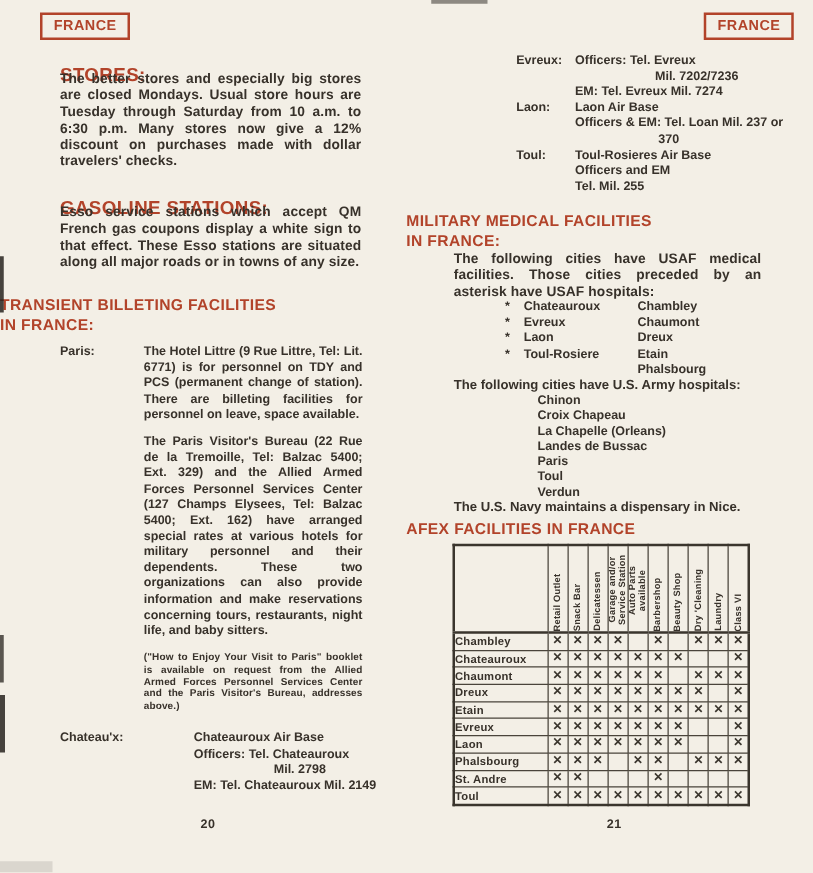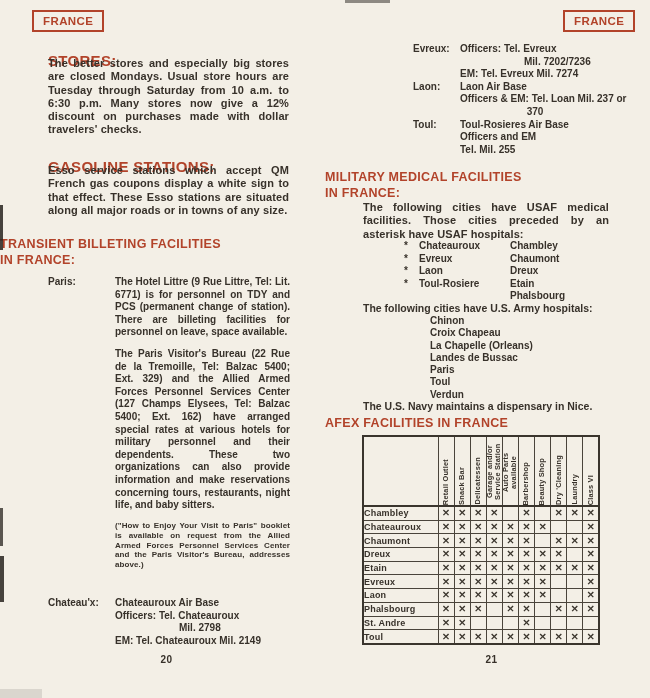--- a/index.html
+++ b/index.html
@@ -37,21 +37,21 @@
     text-align:justify;letter-spacing:.1px;
   }
   .pagenum{
     position:absolute;top:654px;left:4px;width:100%;text-align:center;
     font-size:10px;font-weight:bold;letter-spacing:.5px;
   }
 
   
   .entries{position:absolute;font-size:10px;font-weight:bold;line-height:12.6px;}
   .entry{display:flex;align-items:flex-start;}
-  .billet .entry + .entry{margin-top:27px;}
+  .billet .entry + .entry{margin-top:15px;gap:40px;}
   .entry-label{flex:none;white-space:nowrap;}
   .billet .entry-label{width:67px;}
   .dirlist .entry-label{width:47px;padding-left:48px;}
   .entry-body{flex:1;min-width:0;}
   .entry-par{margin:0 0 9px 0;text-align:justify;}
   .entry-par:last-child{margin-bottom:0;}
   .entry-note{
     font-size:8px;line-height:9.9px;text-align:justify;margin-top:3px;
     letter-spacing:.1px;
   }

